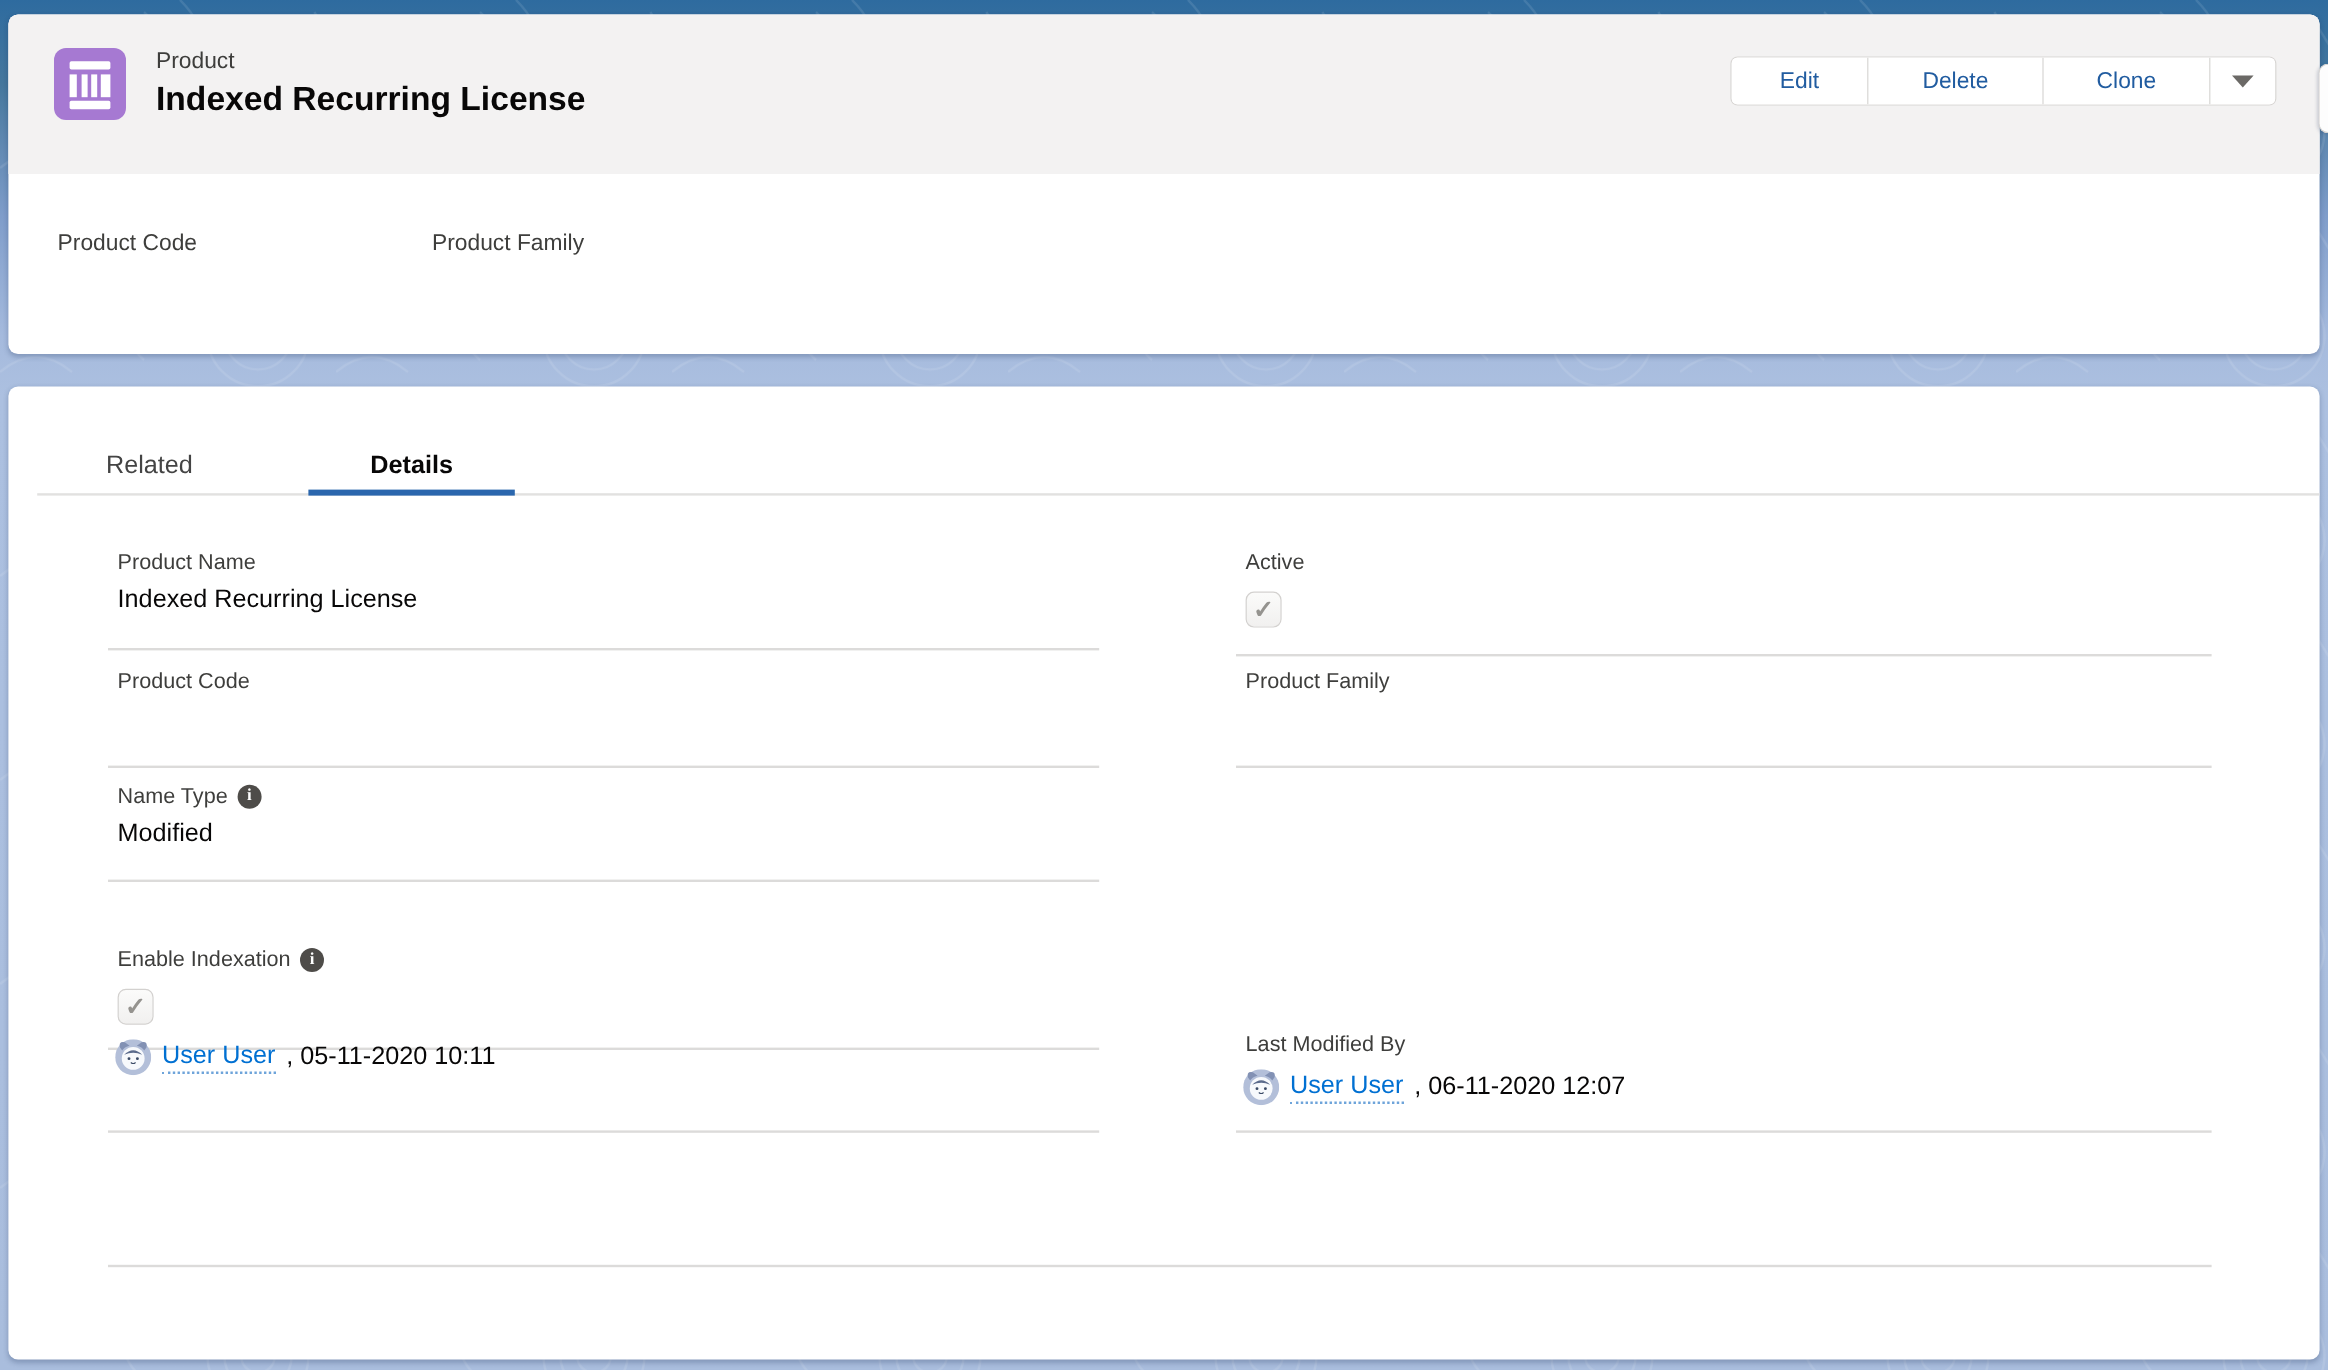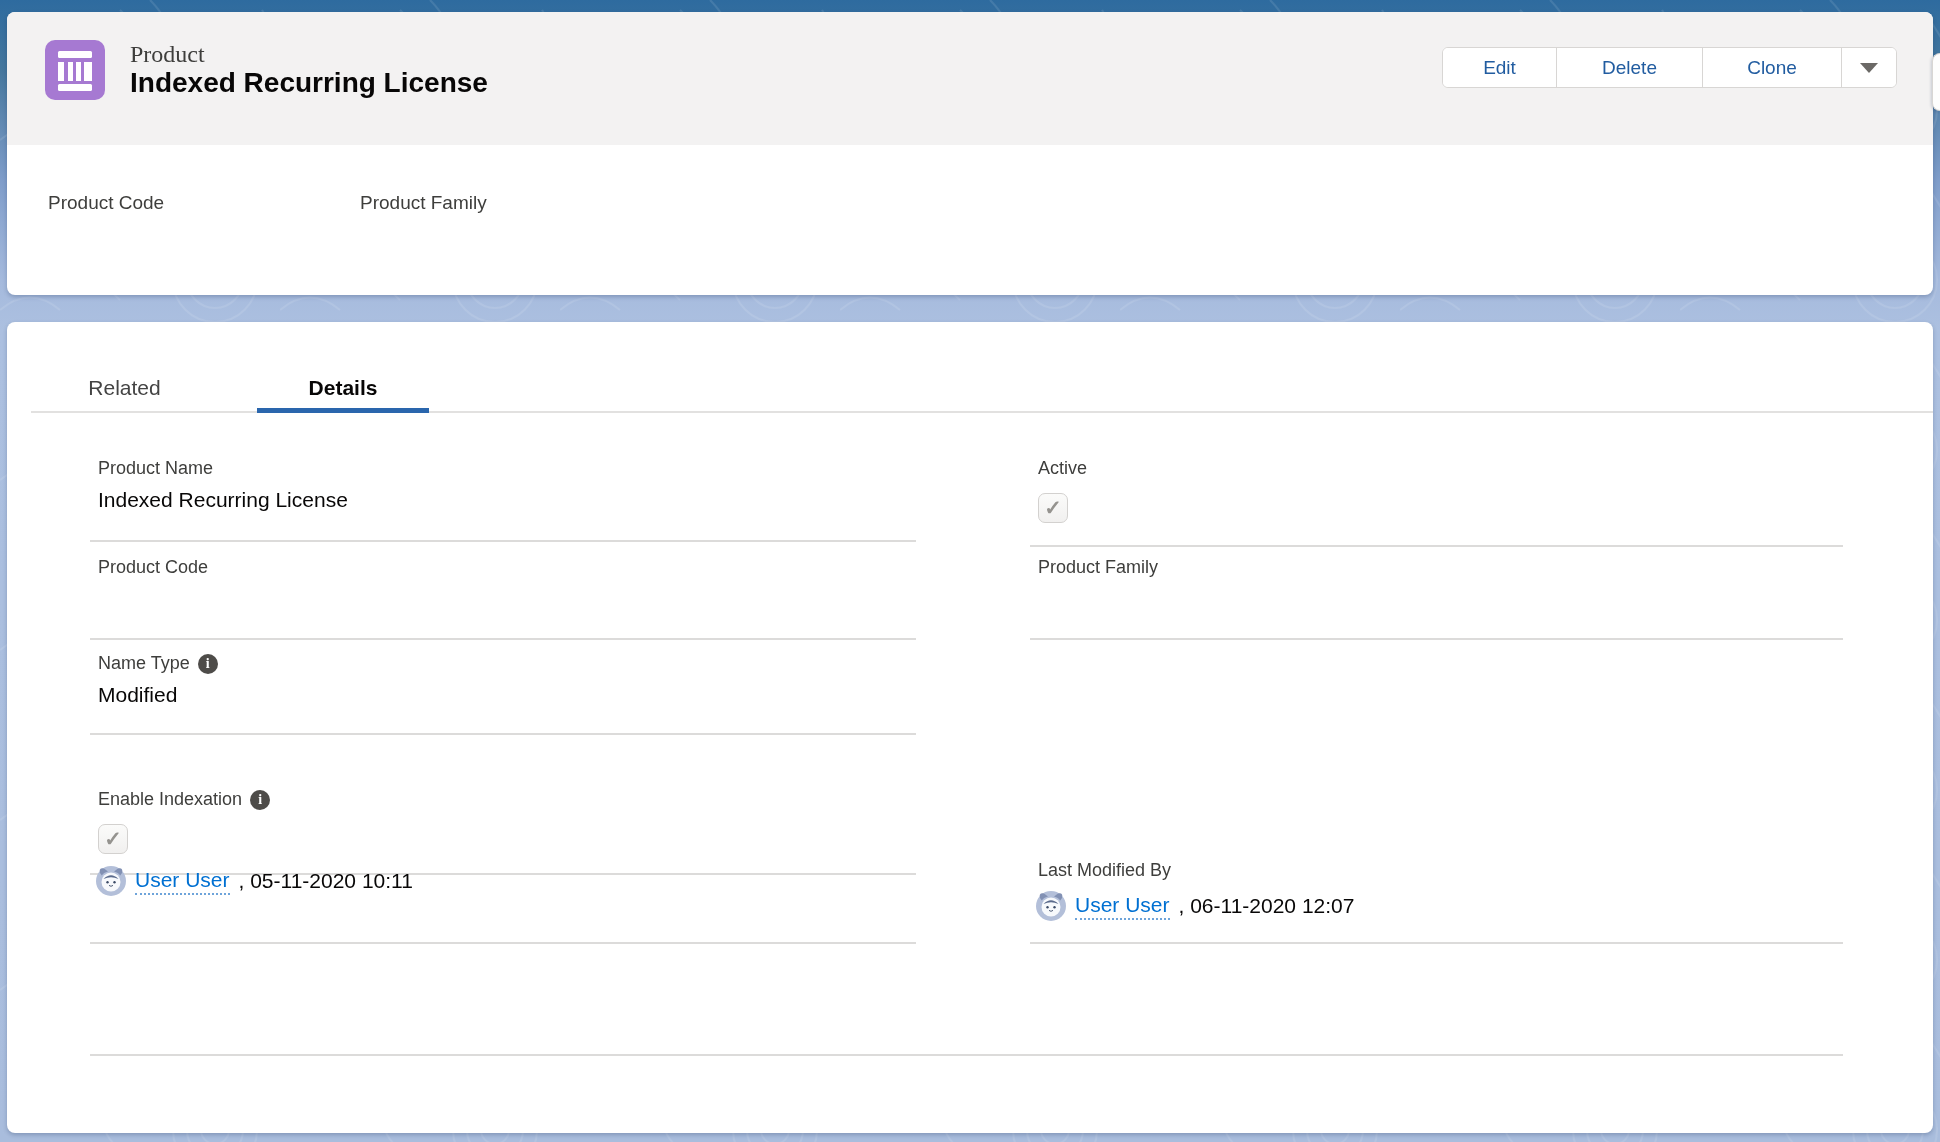--- a/index.html
+++ b/index.html
@@ -10,21 +10,21 @@
     background: linear-gradient(180deg,#2e6b9f 0px,#45779d 70px,#7f9dca 180px,#a5badd 280px,#acc0e0 330px,#a9bddd 1142px);
   }
   .bg-svg { position:absolute; left:0; top:0; width:1940px; height:1142px; z-index:0; }
   .card { position:absolute; left:7px; width:1926px; background:#fff; border-radius:8px;
           box-shadow:0 2px 4px rgba(20,40,80,.25); z-index:1; }
   
   #header-card { top:12px; height:283px; }
   .header-top { position:absolute; top:0; left:0; right:0; height:133px; background:#f3f2f2;
                 border-radius:8px 8px 0 0; }
   .product-icon { position:absolute; left:38px; top:28px; width:60px; height:60px; }
-  .entity-label { position:absolute; left:123px; top:29px; font-size:24px; color:#3e3e3c;font-family:Liberation Serif, serif; }
+  .entity-label { position:absolute; left:123px; top:29px; font-size:19px; color:#3e3e3c; }
   .record-title { position:absolute; left:123px; top:55px; font-size:28px; font-weight:700; color:#080707; }
   .btn-group { position:absolute; top:35px; right:36px; height:41px; display:flex;
                border:1px solid #d8d6d4; border-radius:6px; background:#fff; overflow:hidden; }
   .btn { display:flex; align-items:center; justify-content:center; font-size:19px; color:#215ca0;
          background:#fff; border-left:1px solid #d8d6d4; cursor:pointer; }
   .btn:first-child { border-left:none; }
   .btn-edit { width:113px; } .btn-delete { width:146px; } .btn-clone { width:139px; } .btn-more { width:55px; }
   .caret { width:0; height:0; border-left:9px solid transparent; border-right:9px solid transparent;
            border-top:10px solid #6b6966; }
   .hsum-label { position:absolute; top:180px; font-size:19px; color:#3e3e3c; }

